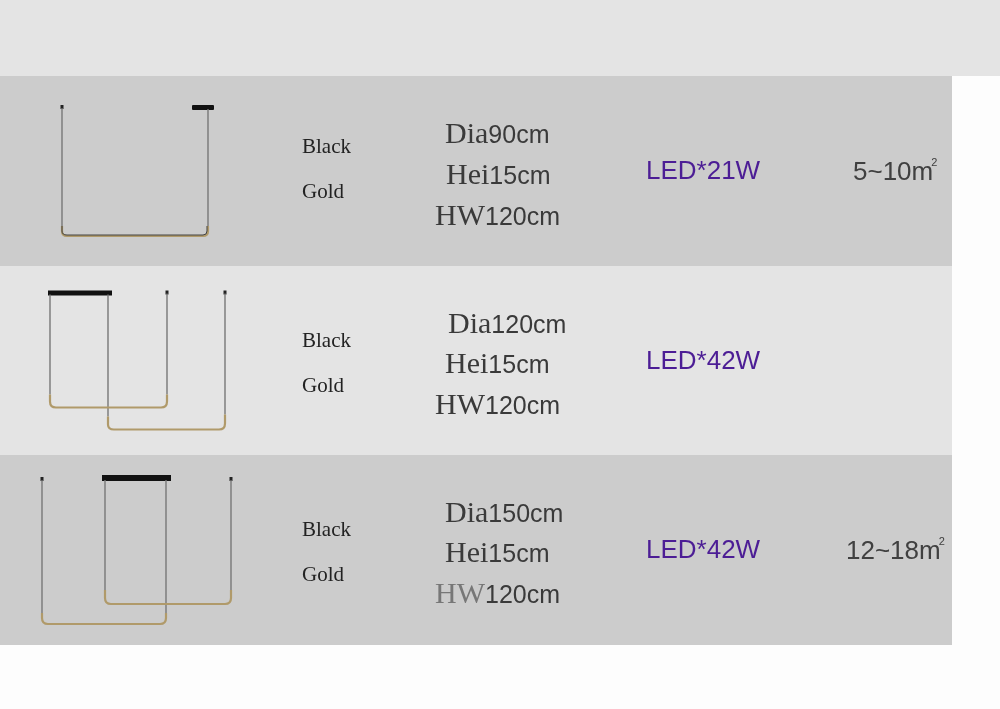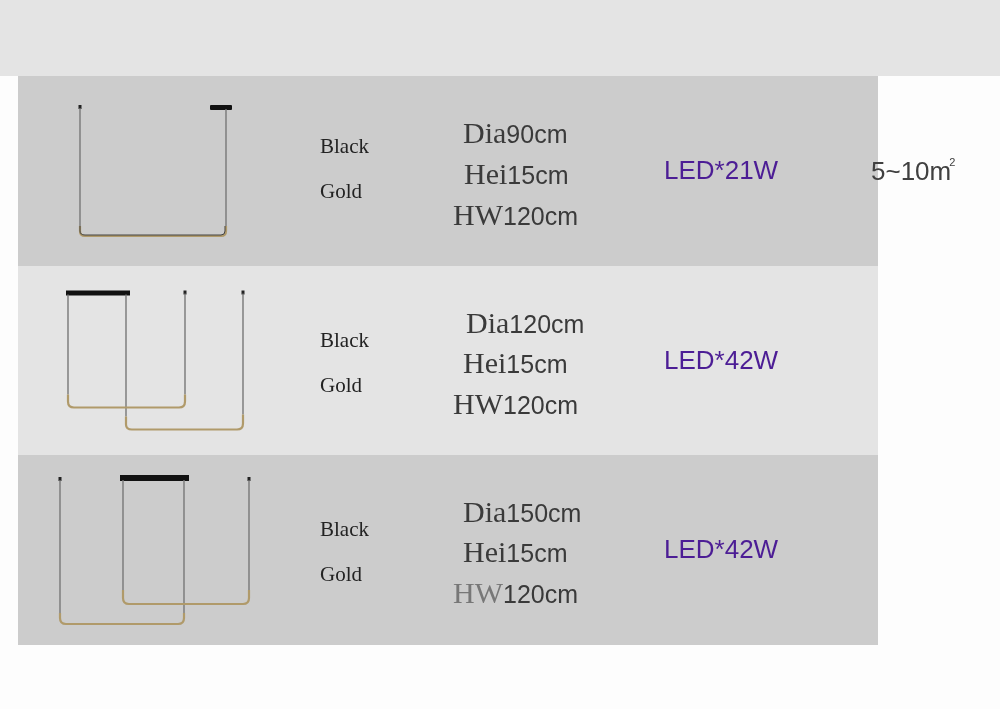--- a/index.html
+++ b/index.html
@@ -3,21 +3,21 @@
   <meta charset="utf-8">
   <style>
     html, body { margin: 0; padding: 0; }
     body {
       width: 1000px; height: 709px; overflow: hidden;
       background: #fdfdfd; position: relative;
       font-family: "Liberation Sans", sans-serif;
       color: #333;
     }
     .top-band { position: absolute; left: 0; top: 0; width: 1000px; height: 76px; background: #e4e4e4; }
-    .row { position: absolute; left: 0; width: 860px; margin-left: 18px; }
+    .row { position: absolute; left: 0; width: 952px; }
     .row.r1 { top: 76px; height: 190px; background: #cccccc; }
     .row.r2 { top: 266px; height: 189px; background: #e4e4e4; }
     .row.r3 { top: 455px; height: 190px; background: #cccccc; }
     .bottom-band { position: absolute; left: 0; top: 645px; width: 1000px; height: 64px; background: #fdfdfd; }
 
     .lamp { position: absolute; left: 0; top: 0; width: 260px; height: 190px; }
     .lamp svg { width: 260px; height: 190px; display: block; }
 
     .colors { position: absolute; left: 302px; font-family: "Liberation Serif", serif; font-size: 21px; color: #222; }
     .colors div { position: absolute; left: 0; white-space: nowrap; }
@@ -122,15 +122,16 @@
       <span class="lbl">Dia</span><span class="val">150cm</span>
     </div>
     <div class="dim" style="left:25px; top:80px;">
       <span class="lbl">Hei</span><span class="val">15cm</span>
     </div>
     <div class="dim faded" style="left:15px; top:121px;">
       <span class="lbl">HW</span><span class="val">120cm</span>
     </div>
   </div>
   <div class="power" style="top:79px;">LED*42W</div>
+  <div class="area" style="left:846px; top:80px;"><span>12~18m</span><sup>2</sup></div>
 </div>
 
 <div class="bottom-band"></div>
 
 </body></html>

